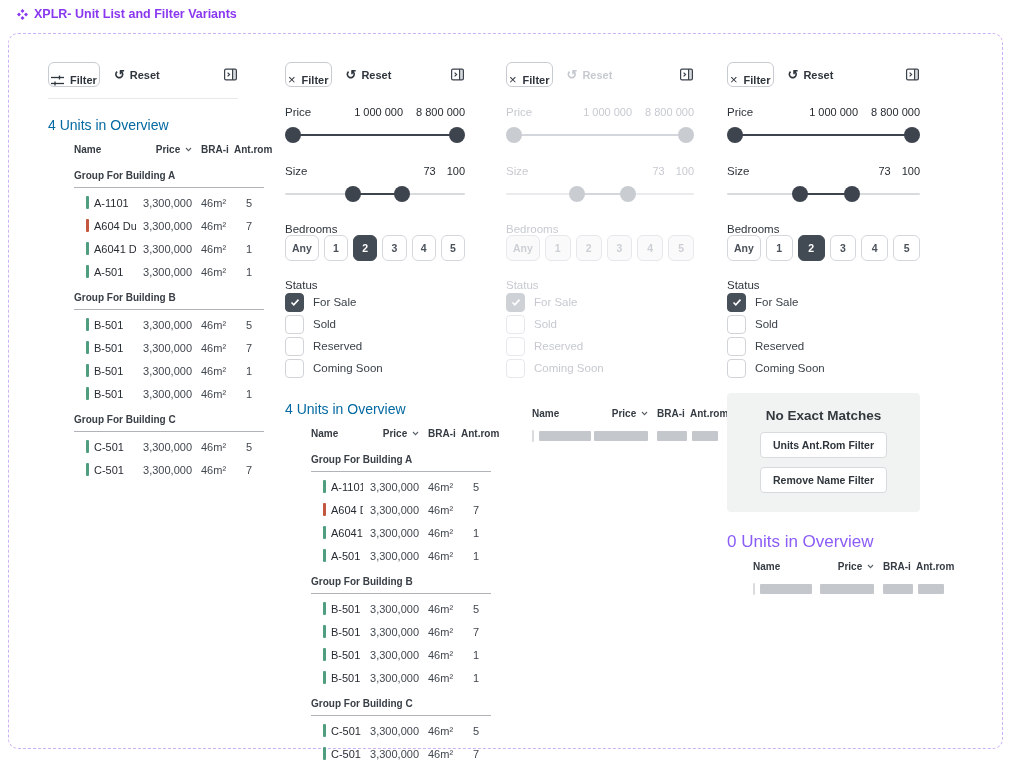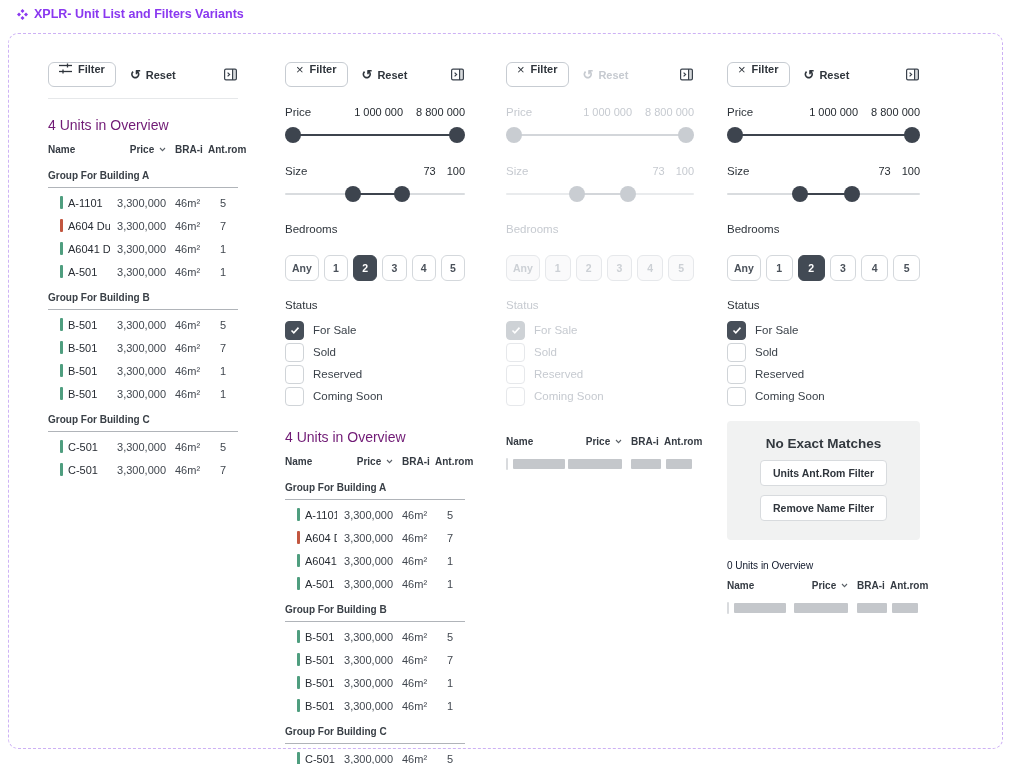--- a/index.html
+++ b/index.html
@@ -8,32 +8,32 @@
     color:#8A38F0;font-size:12.5px;font-weight:600;}
   .frame{position:absolute;left:8px;top:33px;width:993px;height:714px;
     border:1px dashed #cdb1f5;border-radius:10px;}
   .col{position:absolute;top:62px;}
   #col1{left:48px;width:190px;}
   #col2{left:285px;width:180px;}
   #col3{left:506px;width:188px;}
   #col4{left:727px;width:193px;}
   
   .toolbar{display:flex;align-items:center;gap:14px;height:25px;}
-  .btn-filter{display:flex;align-items:flex-start;gap:6px;background:#fff;border:1px solid #c7ccd2;
-    border-radius:6px;padding:0 10px;height:25px;font-size:11px;font-weight:700;color:#2f353c;cursor:pointer;}
+  .btn-filter{display:flex;align-items:flex-end;gap:6px;background:#fff;border:1px solid #c7ccd2;
+    border-radius:6px;padding:0 2px;height:25px;font-size:11px;font-weight:700;color:#2f353c;cursor:pointer;}
   .btn-reset{display:flex;align-items:center;gap:5px;background:none;border:none;padding:0;
     font-size:11px;font-weight:700;color:#2f353c;cursor:pointer;font-family:inherit;}
   .btn-reset .glyph{font-size:13px;line-height:1;}
   .btn-reset.muted{color:#c6cad0;}
   .panel-btn{margin-left:auto;background:none;border:none;padding:0;cursor:pointer;height:15px;}
   .x-glyph{font-size:13px;line-height:1;font-weight:500;}
   .divider{border-top:1px solid #e6e8ea;margin-top:11px;}
   
-  .list-heading{font-size:14px;color:#701a75;font-weight:400;margin:18px 0 4px;}
-  .utable{width:100%;}
+  .list-heading{font-size:14px;color:#0369a1;font-weight:400;margin:18px 0 4px;}
+  .utable{width:100%;margin-left:26px;}
   .thead,.trow,.skel-row{display:grid;grid-template-columns:1fr 56px 42px 30px;align-items:center;}
   .thead{font-size:10px;font-weight:700;color:#353b43;padding:7px 0 6px;}
   .c-price{text-align:right;}
   .c-bra{padding-left:9px;}
   .c-rooms{text-align:center;}
   .group-label{font-size:10px;font-weight:700;color:#3a4047;padding:9px 0 6px;
     border-bottom:1px solid #b0b4b9;margin-bottom:3px;}
   .trow{height:23px;font-size:11px;color:#41474f;cursor:pointer;padding-left:12px;}
   .c-name{display:flex;align-items:center;gap:5px;overflow:hidden;white-space:nowrap;}
   .c-name .nm{color:#272c33;font-weight:500;overflow:hidden;}
@@ -42,28 +42,28 @@
   .bar[data-color="red"]{background:#C2563F;}
   
   .fgroup{margin-top:19px;}
   .f-row{display:flex;justify-content:space-between;align-items:baseline;}
   .f-label{font-size:11.5px;color:#2e343b;font-weight:500;}
   .f-vals{display:flex;gap:13px;font-size:11px;color:#262b31;font-weight:500;justify-content:flex-end;}
   .slider{position:relative;height:16px;margin-top:9px;}
   .track{position:absolute;left:0;right:0;top:7px;height:2px;background:#d9dcdf;border-radius:1px;}
   .range{position:absolute;top:7px;height:2px;background:#3d444e;}
   .handle{position:absolute;top:0;width:16px;height:16px;border-radius:50%;background:#3d444e;cursor:pointer;}
-  .bed-group{display:flex;gap:5px;margin-top:20px;}
+  .bed-group{display:flex;gap:5px;margin-top:0;}
   .bed{flex:1;height:26px;display:flex;align-items:center;justify-content:center;background:#fff;
     border:1px solid #d4d8dc;border-radius:6px;font-size:10.5px;font-weight:600;color:#4a515a;
     cursor:pointer;font-family:inherit;}
   .bed.selected{background:#424a54;border-color:#424a54;color:#fff;}
   .check-row{display:flex;align-items:center;gap:9px;height:18px;margin-bottom:4px;
     font-size:11.5px;color:#3b424a;cursor:pointer;}
-  .status-rows{margin-top:10px;}
+  .status-rows{margin-top:2px;}
   .checkbox{width:17px;height:17px;border-radius:4px;border:1px solid #d0d4d8;background:#fff;
     flex:none;display:flex;align-items:center;justify-content:center;}
   .checkbox.checked{background:#474f59;border-color:#474f59;}
   
   .dis .f-label,.dis .f-vals{color:#c6cad0;}
   .dis .track{background:#e9ebed;}
   .dis .range{background:#d3d6da;}
   .dis .handle{background:#c9cdd2;}
   .dis .bed{border-color:#e6e8eb;color:#ccd0d5;background:#fafafb;}
   .dis .check-row{color:#c6cad0;}
@@ -78,34 +78,34 @@
   .sk-price{width:54px;justify-self:end;}
   .sk-bra{width:30px;margin-left:9px;}
   .sk-rooms{width:26px;justify-self:center;}
   
   .nm-card{margin-top:16px;background:#f1f2f2;border-radius:4px;padding:15px 10px 19px;text-align:center;}
   .nm-title{font-size:13.5px;font-weight:600;color:#33393f;margin-bottom:9px;}
   .nm-body{font-size:11px;color:#70767e;line-height:1.45;margin:0 8px 13px;}
   .nm-btn{display:block;margin:0 auto 9px;background:#fff;border:1px solid #d8dbde;border-radius:4px;
     padding:6px 12px;font-size:10.5px;font-weight:700;color:#2f353c;cursor:pointer;font-family:inherit;}
   .nm-btn:last-child{margin-bottom:0;}
-  .empty-heading{font-size:10px;color:#0f172a;font-weight:400;margin:20px 0 2px;}
+  .empty-heading{font-size:17px;color:#8b5cf6;font-weight:400;margin:20px 0 2px;}
   svg{display:block;}
 </style>
 </head>
 <body>
 
 <div class="page-title">
   <svg width="11" height="11" viewBox="0 0 12 12" fill="#8A38F0">
     <path d="M6 0 L8.2 2.2 L6 4.4 L3.8 2.2 Z"></path>
       <path d="M0 6 L2.2 3.8 L4.4 6 L2.2 8.2 Z"></path>
     <path d="M12 6 L9.8 8.2 L7.6 6 L9.8 3.8 Z"></path>
       <path d="M6 12 L3.8 9.8 L6 7.6 L8.2 9.8 Z"></path>
   </svg>
-  <span>XPLR- Unit List and Filters Variants</span>
+  <span>XPLR- Unit List and Filter Variants</span>
 </div>
 
 <div class="frame"></div>
 
 <div class="col" id="col1">
   <div class="toolbar">
     <button class="btn-filter">
       <svg width="13" height="11" viewBox="0 0 13 11" stroke="#2f353c" stroke-width="1.3" fill="none">
         <line x1="0" y1="2.5" x2="13" y2="2.5"></line>
           <line x1="0" y1="8.5" x2="13" y2="8.5"></line>

